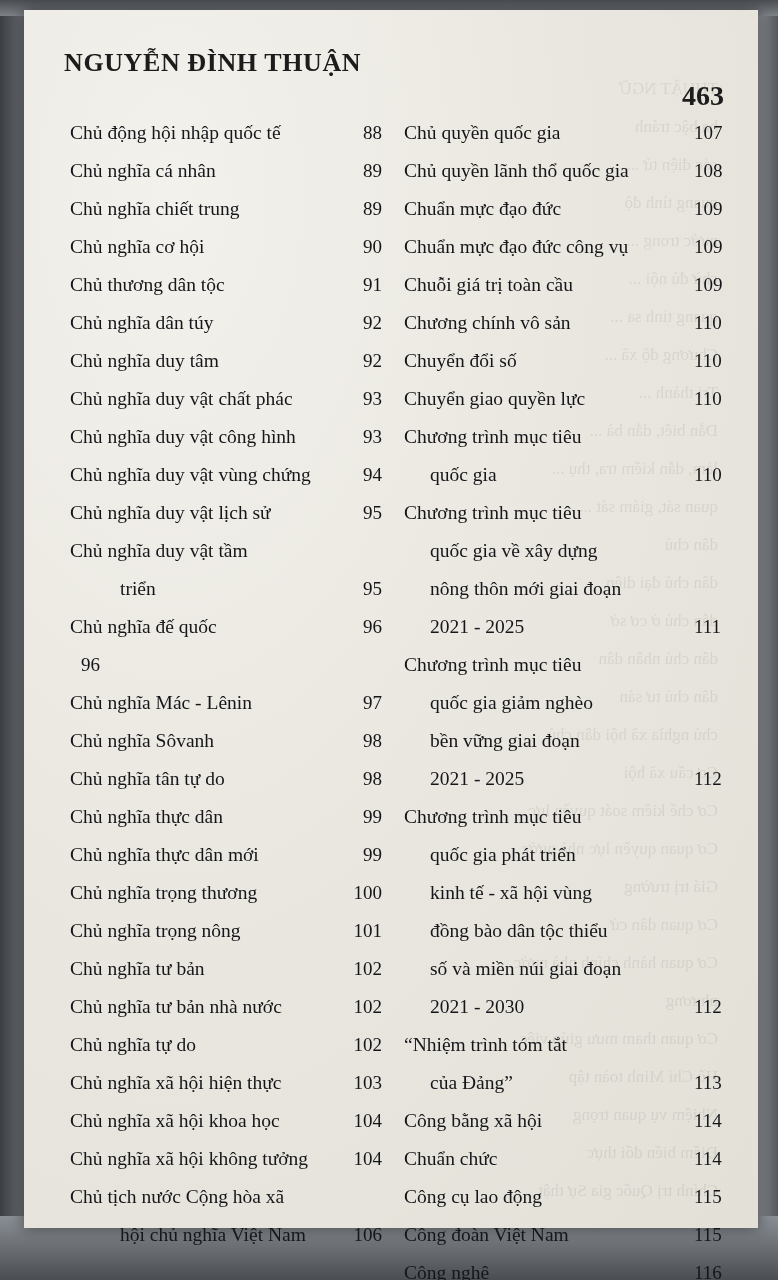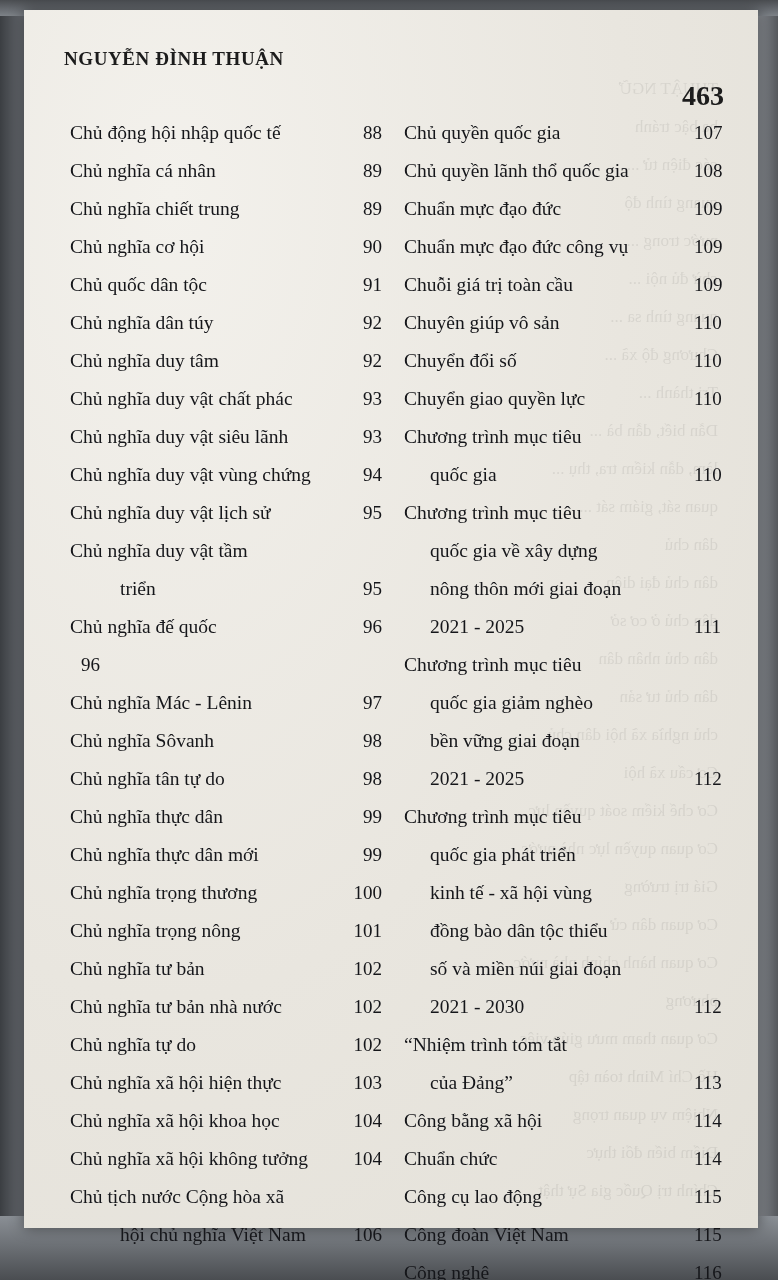--- a/index.html
+++ b/index.html
@@ -70,21 +70,21 @@
     position: absolute;
     left: 40px;
     top: 28px;
     width: 660px;
     height: 60px;
   }
   #running-head {
     position: absolute;
     left: 0;
     top: 10px;
-    font-size: 19px;
+    font-size: 26px;
     font-weight: bold;
     letter-spacing: 0.6px;
     color: #1c1c1c;
   }
   #folio {
     position: absolute;
     right: 0;
     top: 42px;
     font-size: 28px;
     font-weight: bold;
@@ -186,37 +186,37 @@
           </div>
           <div class="entry">
             <span class="term">Chủ nghĩa chiết trung</span>
             <span class="page">89</span>
           </div>
           <div class="entry">
             <span class="term">Chủ nghĩa cơ hội</span>
             <span class="page">90</span>
           </div>
           <div class="entry">
-            <span class="term">Chủ quốc dân tộc</span>
+            <span class="term">Chủ thương dân tộc</span>
             <span class="page">91</span>
           </div>
           <div class="entry">
             <span class="term">Chủ nghĩa dân túy</span>
             <span class="page">92</span>
           </div>
           <div class="entry">
             <span class="term">Chủ nghĩa duy tâm</span>
             <span class="page">92</span>
           </div>
           <div class="entry">
             <span class="term">Chủ nghĩa duy vật chất phác</span>
             <span class="page">93</span>
           </div>
           <div class="entry">
-            <span class="term">Chủ nghĩa duy vật siêu lãnh</span>
+            <span class="term">Chủ nghĩa duy vật công hình</span>
             <span class="page">93</span>
           </div>
           <div class="entry">
             <span class="term">Chủ nghĩa duy vật vùng chứng</span>
             <span class="page">94</span>
           </div>
           <div class="entry">
             <span class="term">Chủ nghĩa duy vật lịch sử</span>
             <span class="page">95</span>
           </div>
@@ -311,21 +311,21 @@
           </div>
           <div class="entry">
             <span class="term">Chuẩn mực đạo đức công vụ</span>
             <span class="page">109</span>
           </div>
           <div class="entry">
             <span class="term">Chuỗi giá trị toàn cầu</span>
             <span class="page">109</span>
           </div>
           <div class="entry">
-            <span class="term">Chuyên giúp vô sản</span>
+            <span class="term">Chương chính vô sản</span>
             <span class="page">110</span>
           </div>
           <div class="entry">
             <span class="term">Chuyển đổi số</span>
             <span class="page">110</span>
           </div>
           <div class="entry">
             <span class="term">Chuyển giao quyền lực</span>
             <span class="page">110</span>
           </div>

